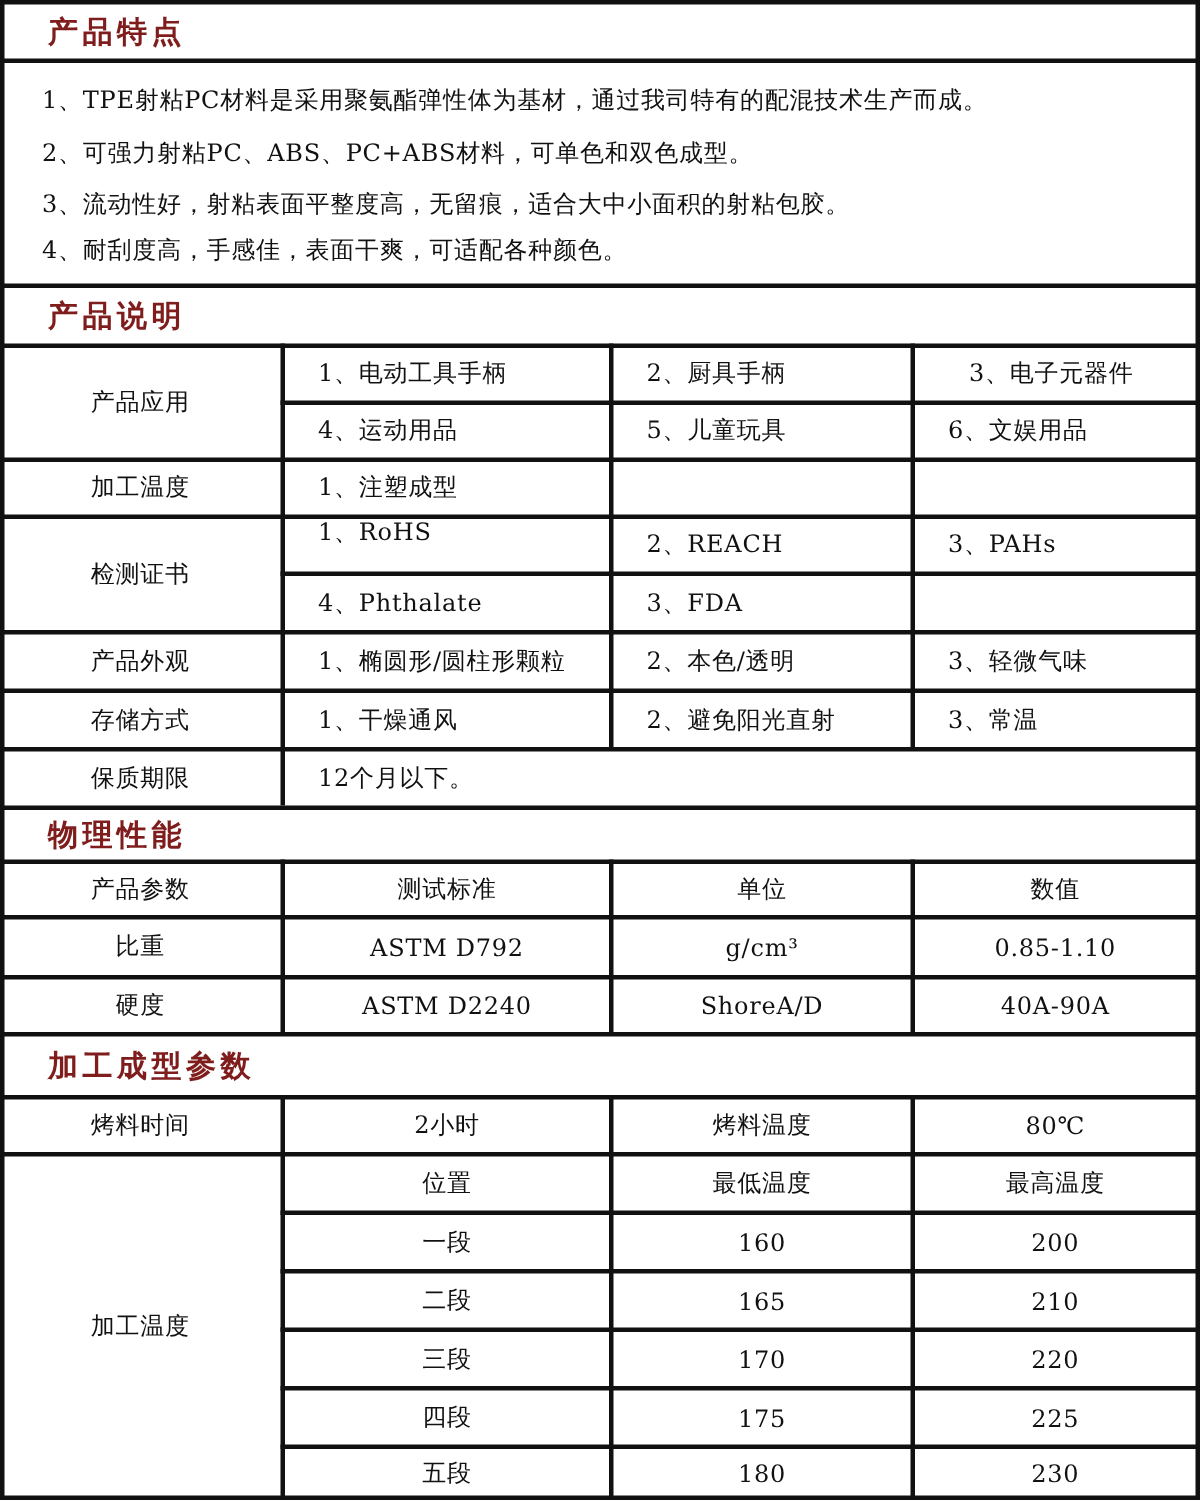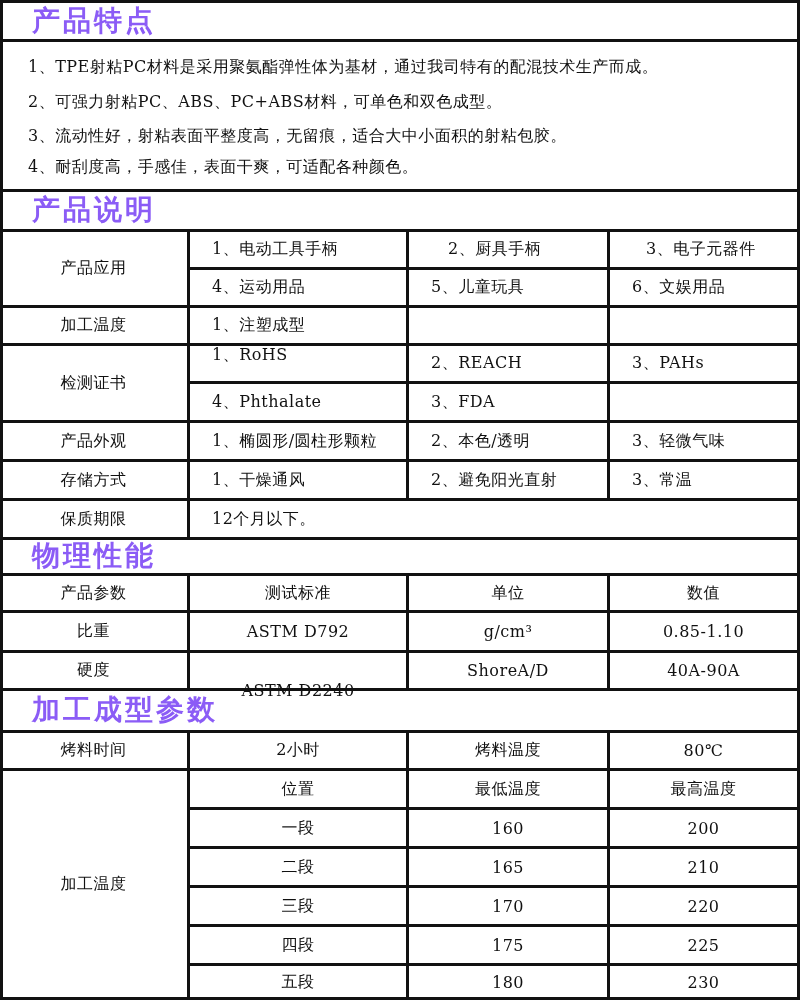--- a/index.html
+++ b/index.html
@@ -7,21 +7,21 @@
     body { font-family: "DejaVu Serif", "Liberation Serif", serif; color: #111; }
     .page {
       position: absolute; left: 0; top: 0; width: 800px; height: 1000px;
       border: 3px solid #111; background: #fff;
     }
     .hline { position: absolute; height: 3px; background: #111; }
     .vline { position: absolute; width: 3px; background: #111; }
     .section-title {
       position: absolute; left: 32px;
       font-family: "DejaVu Sans", "Liberation Sans", sans-serif;
-      font-weight: bold; font-size: 28px; color: #8b5cf6; letter-spacing: 3px;
+      font-weight: bold; font-size: 20px; color: #7f1d1d; letter-spacing: 3px;
       line-height: 30px;
     }
     .feature {
       position: absolute; left: 28px; font-size: 16px; line-height: 20px; white-space: nowrap;
       letter-spacing: 0.5px;
     }
     .cell {
       position: absolute; display: flex; align-items: center;
       font-size: 16px; white-space: nowrap; letter-spacing: 0.5px;
     }
@@ -52,21 +52,21 @@
 <div class="hline" style="left:0;top:305px;width:800px;"></div>
 <div class="hline" style="left:0;top:343px;width:800px;"></div>
 <div class="hline" style="left:187px;top:381px;width:613px;"></div>
 <div class="hline" style="left:0;top:420px;width:800px;"></div>
 <div class="hline" style="left:0;top:459px;width:800px;"></div>
 <div class="hline" style="left:0;top:498px;width:800px;"></div>
 <div class="hline" style="left:0;top:537px;width:800px;"></div>
 
 <div class="cell center" style="left:0;top:232px;width:187px;height:73px;">产品应用</div>
 <div class="cell left" style="left:190px;top:232px;width:216px;height:35px;">1、电动工具手柄</div>
-<div class="cell left" style="left:409px;top:232px;width:198px;height:35px;margin-left:17px;">2、厨具手柄</div>
+<div class="cell left" style="left:409px;top:232px;width:198px;height:35px;">2、厨具手柄</div>
 <div class="cell left" style="left:624px;top:232px;width:223px;height:35px;">3、电子元器件</div>
 <div class="cell left" style="left:190px;top:270px;width:216px;height:35px;">4、运动用品</div>
 <div class="cell left" style="left:409px;top:270px;width:198px;height:35px;">5、儿童玩具</div>
 <div class="cell left" style="left:610px;top:270px;width:151px;height:35px;border-radius:17px;">6、文娱用品</div>
 
 <div class="cell center" style="left:0;top:308px;width:187px;height:35px;">加工温度</div>
 <div class="cell left" style="left:190px;top:308px;width:216px;height:35px;">1、注塑成型</div>
 
 <div class="cell center" style="left:0;top:346px;width:187px;height:74px;">检测证书</div>
 <div class="cell left" style="left:190px;top:346px;width:216px;height:19px;">1、RoHS</div>
@@ -101,21 +101,21 @@
 <div class="cell center" style="left:190px;top:576px;width:216px;height:34px;">测试标准</div>
 <div class="cell center" style="left:409px;top:576px;width:198px;height:34px;">单位</div>
 <div class="cell center" style="left:610px;top:576px;width:187px;height:34px;">数值</div>
 
 <div class="cell center" style="left:0;top:613px;width:187px;height:37px;">比重</div>
 <div class="cell center" style="left:190px;top:613px;width:216px;height:37px;">ASTM D792</div>
 <div class="cell center" style="left:409px;top:613px;width:198px;height:37px;">g/cm³</div>
 <div class="cell center" style="left:610px;top:613px;width:187px;height:37px;">0.85-1.10</div>
 
 <div class="cell center" style="left:0;top:653px;width:187px;height:35px;">硬度</div>
-<div class="cell center" style="left:190px;top:653px;width:216px;height:35px;margin-top:20px;">ASTM D2240</div>
+<div class="cell center" style="left:190px;top:653px;width:216px;height:35px;">ASTM D2240</div>
 <div class="cell center" style="left:409px;top:653px;width:198px;height:35px;">ShoreA/D</div>
 <div class="cell center" style="left:610px;top:653px;width:187px;height:35px;">40A-90A</div>
 
 <div class="section-title" style="top:695px;">加工成型参数</div>
 <div class="hline" style="left:0;top:730px;width:800px;"></div>
 <div class="vline" style="left:187px;top:730px;height:270px;"></div>
 <div class="vline" style="left:406px;top:730px;height:270px;"></div>
 <div class="vline" style="left:607px;top:730px;height:270px;"></div>
 <div class="hline" style="left:0;top:768px;width:800px;"></div>
 <div class="hline" style="left:187px;top:807px;width:613px;"></div>

